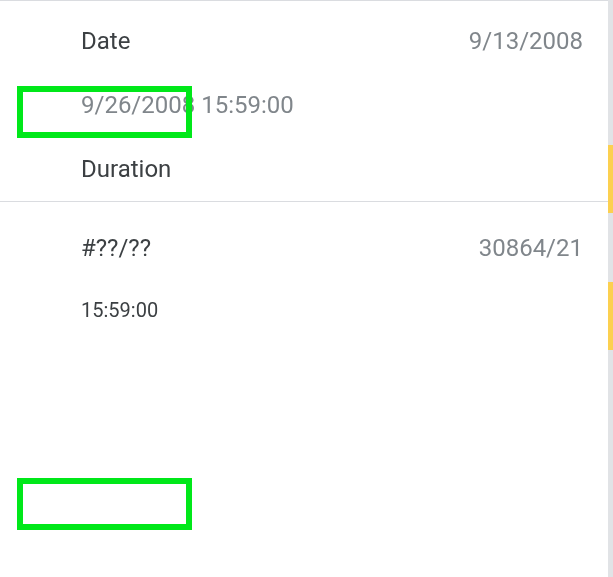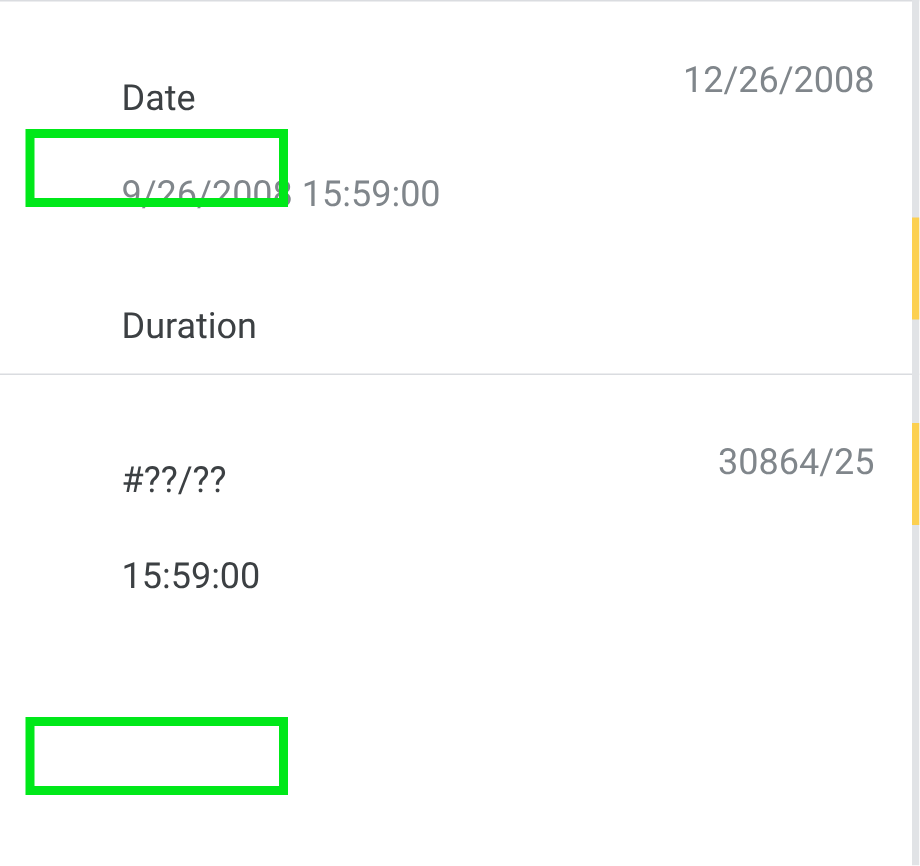--- a/index.html
+++ b/index.html
@@ -34,30 +34,29 @@
       align-items: center;
       padding: 18px 30px 18px 81px;
     }
     .row.single {
       justify-content: flex-start;
     }
     .label {
       font-size: 24px;
       color: #3c4043;
       font-weight: 400;
-      margin-top: 24px;
     }
     .value {
       font-size: 24px;
       color: #80868b;
       font-weight: 400;
       text-align: right;
     }
     .dark-value {
-      font-size: 24px;
+      font-size: 20px;
       color: #3c4043;
       font-weight: 400;
     }
     .highlight-box {
       position: absolute;
       border: 6px solid #00e819;
       background: transparent;
       pointer-events: none;
       z-index: 10;
     }
@@ -110,36 +109,36 @@
 <div class="container">
   <div class="right-border-gray"></div>
   <div class="right-border-yellow-1"></div>
   <div class="right-border-yellow-2"></div>
 
   <div class="divider"></div>
 
   <div class="section top-section">
     <div class="row">
       <span class="label">Date</span>
-      <span class="value">12/26/2008</span>
+      <span class="value">9/13/2008</span>
     </div>
     <div class="row">
       <span class="value">9/26/2008 15:59:00</span>
     </div>
     <div class="row">
       <span class="label">Duration</span>
     </div>
   </div>
 
   <div class="divider"></div>
 
   <div class="section bottom-section">
     <div class="row">
       <span class="label">#??/??</span>
-      <span class="value">30864/25</span>
+      <span class="value">30864/21</span>
     </div>
     <div class="row single">
       <span class="dark-value">15:59:00</span>
     </div>
   </div>
 
   <div class="highlight-box highlight-time-label"></div>
   <div class="highlight-box highlight-bottom"></div>
 </div>
 

